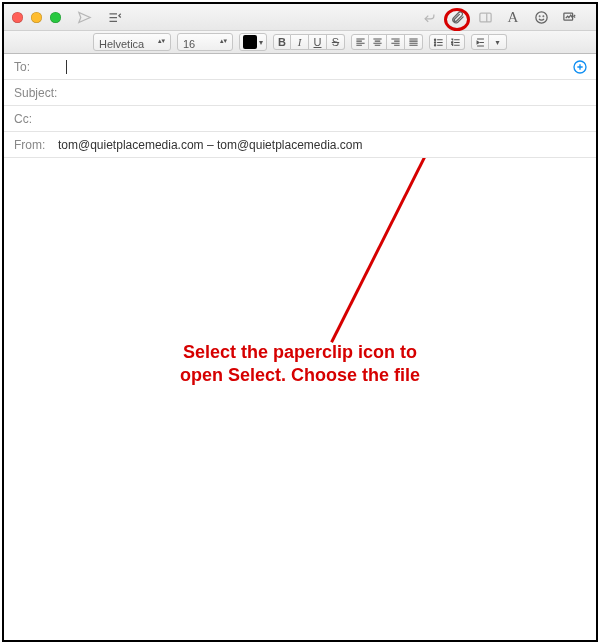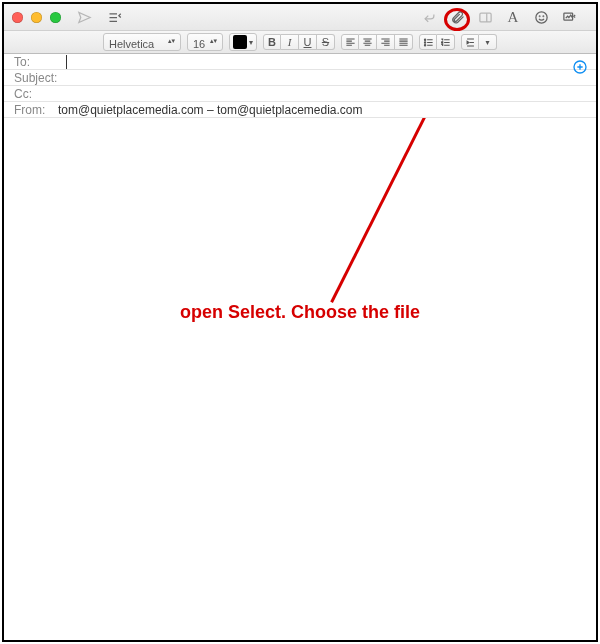--- a/index.html
+++ b/index.html
@@ -21,38 +21,38 @@
   .dim { opacity: 0.4; }
 
   
   .anno-circle { position: absolute; width: 26px; height: 23px; border: 3px solid #d60000; border-radius: 50%; top: 1px; left: 0; pointer-events: none; }
   .attach-holder { position: relative; }
 
   
   .fmtbar { height: 24px; background: linear-gradient(to bottom, #f6f6f6, #e8e8e8); border-top: 1px solid #d0d0d0; border-bottom: 1px solid #bcbcbc; display: flex; align-items: center; justify-content: center; gap: 6px; padding: 0 8px; font-size: 11px; color: #555; }
   .sel { display: flex; align-items: flex-start; height: 18px; padding: 4px 5px; border: 1px solid #c6c6c6; border-radius: 3px; background: linear-gradient(to bottom, #fcfcfc, #efefef); }
   .sel.font { width: 78px; justify-content: space-between; }
-  .sel.size { width: 36px; justify-content: space-between; }
+  .sel.size { width: 56px; justify-content: space-between; }
   .carets { display: flex; flex-direction: column; line-height: 5px; font-size: 7px; color: #555; margin-left: 4px; }
   .chip { width: 18px; height: 16px; display: flex; align-items: center; justify-content: center; border: 1px solid #c6c6c6; border-left: none; background: linear-gradient(to bottom,#fcfcfc,#efefef); color: #555; }
   .chip:first-child { border-left: 1px solid #c6c6c6; border-top-left-radius: 3px; border-bottom-left-radius: 3px; }
   .chip:last-child { border-top-right-radius: 3px; border-bottom-right-radius: 3px; }
   .group { display: flex; }
   .swatch { width: 14px; height: 14px; background: #000; border-radius: 2px; }
   .swatch-wrap { display:flex; align-items:center; gap:2px; border:1px solid #c6c6c6; border-radius:3px; padding:1px 3px; background: linear-gradient(to bottom,#fcfcfc,#efefef);}
   .caret-down { font-size: 8px; color:#555; }
   .chip svg { width: 11px; height: 11px; }
   .chip.b { font-weight: 700; }
   .chip.i { font-style: italic; font-family: "Times New Roman", serif; }
   .chip.u { text-decoration: underline; }
   .chip.s { text-decoration: line-through; }
 
   
   .fields { background: #fff; }
-  .row { display: flex; align-items: center; height: 16px; padding: 0 10px; border-bottom: 1px solid #e4e4e4; font-size: 12px; color: #888; }
+  .row { display: flex; align-items: center; height: 26px; padding: 0 10px; border-bottom: 1px solid #e4e4e4; font-size: 12px; color: #888; }
   .row .label { width: 50px; color: #888; }
   .row.from .label { width: 44px; }
   .row.from .val { color: #333; font-size: 12px; }
   .row.to { position: relative; }
   .caret-to { display:inline-block; width:1px; height:14px; background:#333; margin-left:2px; }
   .addcirc { position: absolute; right: 8px; top: 5px; width: 16px; height: 16px; color: #0f8ef2; }
   .addcirc svg { width: 16px; height: 16px; }
 
   
   .body { position: relative; height: calc(100% - 26px - 24px - 26px*4); }
@@ -220,17 +220,18 @@
   <div class="body">
     <svg class="anno-arrow" viewBox="0 0 600 260">
       <defs>
           <marker id="ah" markerWidth="8" markerHeight="8" refX="6" refY="3" orient="auto">
             <path d="M0,0 L7,3 L0,6 z" fill="#d60000"></path>
           </marker>
         </defs>
       <line x1="332" y1="185" x2="436" y2="-22" stroke="#d60000" stroke-width="3" marker-end="url(#ah)"></line>
     </svg>
     <div class="anno-text">
+      <div>Select the paperclip icon to</div>
       <div>open Select. Choose the file</div>
     </div>
   </div>
 
 </div>
 
 </body></html>

